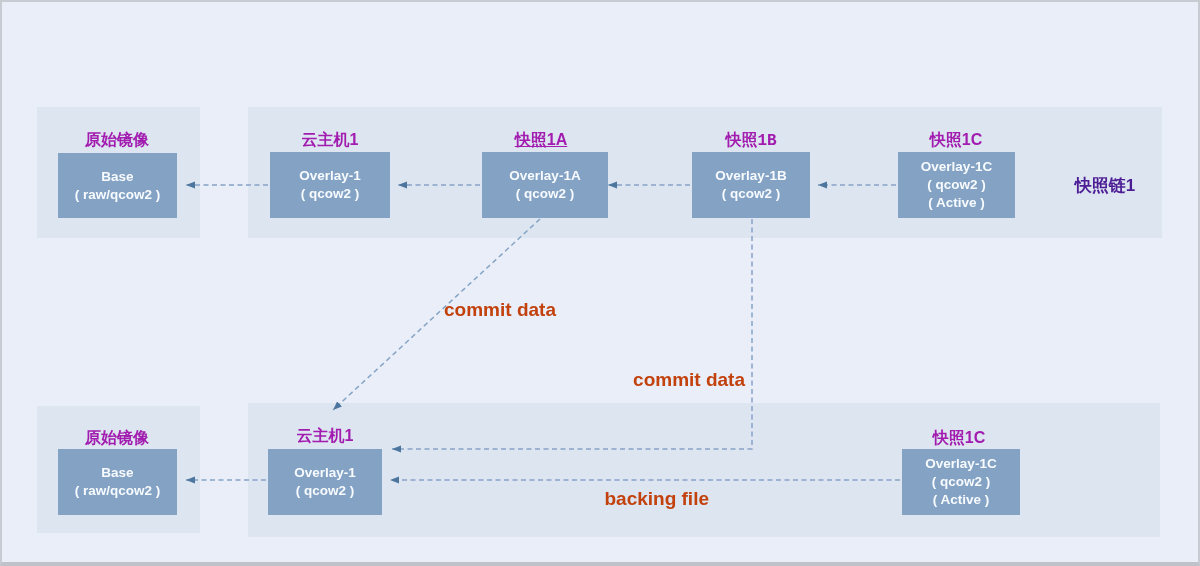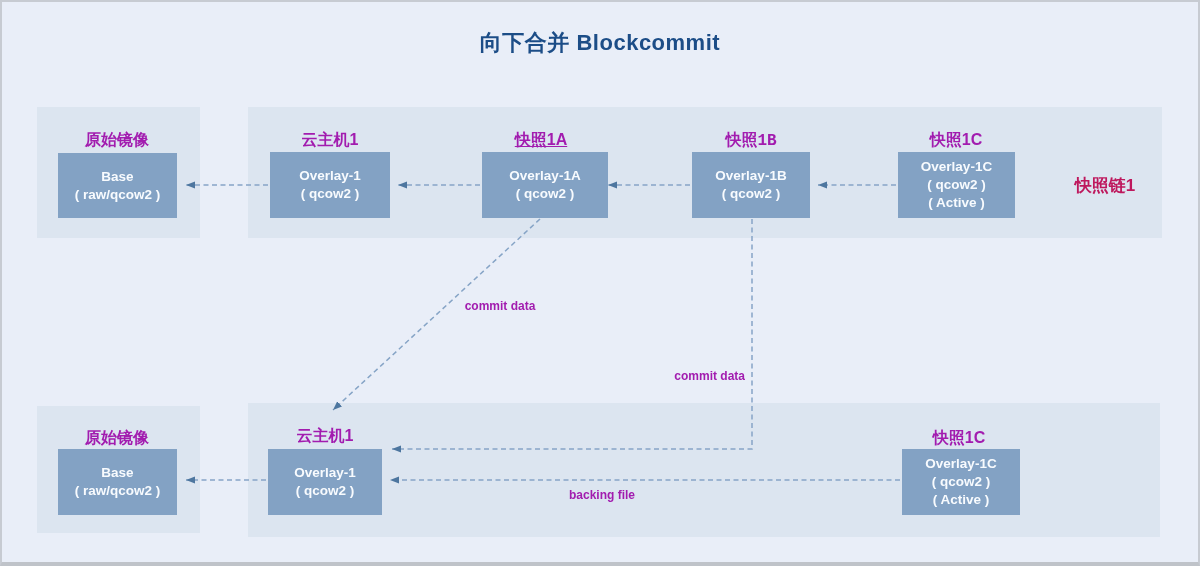--- a/index.html
+++ b/index.html
@@ -46,45 +46,44 @@
   
   #lbl-c2-src {left:52px;  top:420px;}
   #lbl-c2-n1  {left:260px; top:418px;}
   #lbl-c2-n2  {left:894px; top:420px;}
   #box-c2-src {left:58px;  top:449px; width:119px; height:66px;}
   #box-c2-n1  {left:268px; top:449px; width:114px; height:66px;}
   #box-c2-n2  {left:902px; top:449px; width:118px; height:66px;}
 
   .chain-label{
     position:absolute;width:140px;text-align:center;
-    font-size:17px;font-weight:700;color:#be185d;z-index:5;
+    font-size:17px;font-weight:700;color:#4c1d95;z-index:5;
   }
   #chain1-label{left:1035px;top:174px;}
   #chain2-label{left:1035px;top:471px;}
 
   .anno{
-    position:absolute;font-size:12px;font-weight:600;color:#a21caf;z-index:6;
+    position:absolute;font-size:19px;font-weight:600;color:#c2410c;z-index:6;
   }
   #anno-commit1{left:430px;top:299px;width:140px;text-align:center;}
   #anno-commit2{left:605px;top:369px;width:140px;text-align:right;}
-  #anno-backing{left:569px;top:488px;width:140px;text-align:left;}
+  #anno-backing{left:569px;top:488px;width:140px;text-align:right;}
 
   svg.arrows{position:absolute;left:0;top:0;z-index:4;pointer-events:none;}
   .dash{
     stroke:#86a4c6;stroke-width:1.5;fill:none;
     stroke-dasharray:5 3.5;
   }
 </style>
 </head>
 <body>
 
 <div class="canvas">
   <div class="frame"></div>
 
-  <div class="title">向下合并 Blockcommit</div>
 
   <div class="panel" id="p-c1-src"></div>
   <div class="panel" id="p-c1-main"></div>
   <div class="panel" id="p-c2-src"></div>
   <div class="panel" id="p-c2-main"></div>
 
   <svg class="arrows" width="1200" height="566" viewBox="0 0 1200 566">
     <defs>
       <marker id="ah" markerUnits="userSpaceOnUse" markerWidth="10" markerHeight="8" refX="9" refY="3.5" orient="auto">
         <path d="M0,0 L9,3.5 L0,7 Z" fill="#4d769f"></path>

